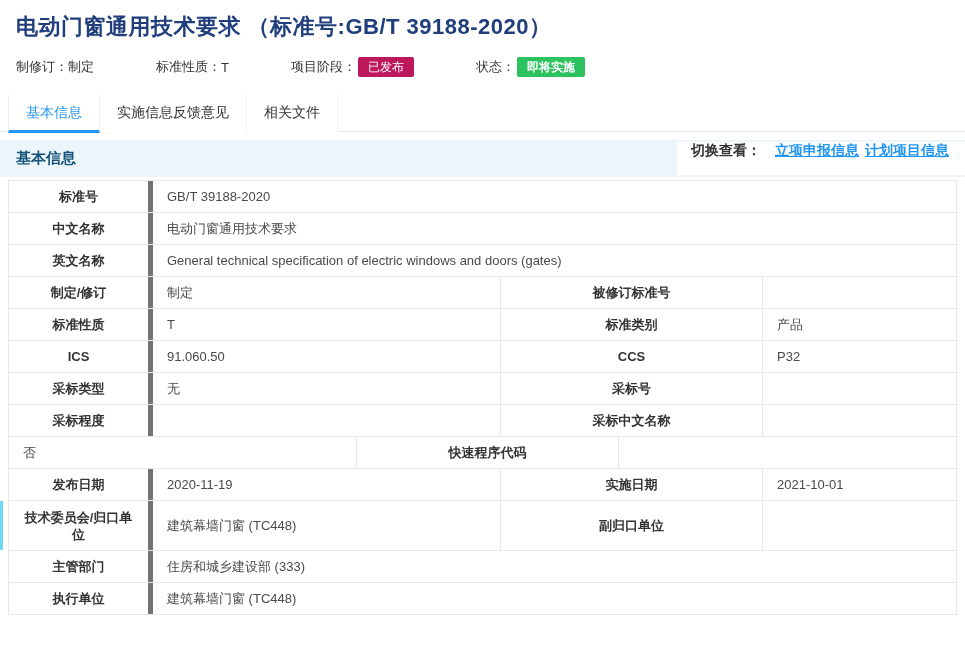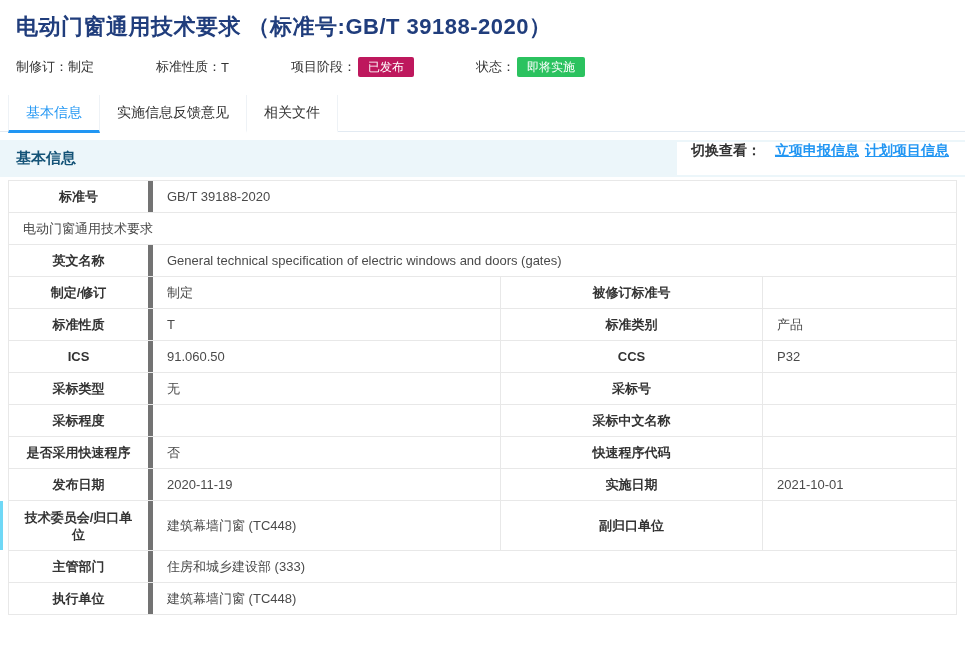--- a/index.html
+++ b/index.html
@@ -9,21 +9,21 @@
   .page { width:965px; height:649px; position:relative; background:#fff;border-radius:20px; }
 
   
   .hdr { padding:12px 16px 0 16px; }
   .title { font-size:22px; font-weight:bold; color:#203d7c; letter-spacing:0.5px; }
   .meta { margin-top:15px; display:flex; align-items:center; font-size:13px; color:#333;gap:36px; }
   .meta-item { margin-right:26px; display:flex; align-items:center; }
   .badge { display:inline-block; color:#fff; font-size:12px; line-height:20px;
     padding:0 10px; border-radius:2px; margin-left:2px; }
   .badge-blue { background:#be185d; }
-  .badge-green { background:#2bc25f; font-weight:normal;text-align:center; }
+  .badge-green { background:#2bc25f; font-weight:bold;text-align:center; }
 
   
   .tabs { margin-top:16px; display:flex; align-items:flex-end; height:39px;
     border-bottom:1px solid #e2eaf2; padding-left:8px; }
   .tab { height:38px; line-height:35px; padding:0 17px; font-size:14px; color:#333;
     cursor:pointer; border-bottom:3px solid transparent; margin-bottom:-2px;
     border-right:1px solid #eef2f6; background:#fff; }
   .tab:first-child { border-left:1px solid #eef2f6; }
   .tab.active { color:#2196f3; border-bottom-color:#2196f3; }
 
@@ -100,20 +100,21 @@
 
   <div class="tbl">
 
     <div class="trow">
       <div class="cell lab c1">标准号</div>
       <div class="cell val vfull">GB/T 39188-2020</div>
     </div>
 
 
     <div class="trow">
+      <div class="cell lab c1">中文名称</div>
       <div class="cell val vfull">电动门窗通用技术要求</div>
     </div>
 
     <div class="trow">
       <div class="cell lab c1">英文名称</div>
       <div class="cell val vfull">General technical specification of electric windows and doors (gates)</div>
     </div>
 
     <div class="trow">
       <div class="cell lab c1">制定/修订</div>
@@ -144,21 +145,20 @@
     </div>
 
     <div class="trow">
       <div class="cell lab c1">采标程度</div>
       <div class="cell val v1"></div>
       <div class="cell lab c2">采标中文名称</div>
       <div class="cell val v2"></div>
     </div>
 
     <div class="trow">
-      <div class="cell lab c1">是否采用快速程序</div>
       <div class="cell val v1">否</div>
       <div class="cell lab c2">快速程序代码</div>
       <div class="cell val v2"></div>
     </div>
 
     <div class="trow">
       <div class="cell lab c1">发布日期</div>
       <div class="cell val v1">2020-11-19</div>
       <div class="cell lab c2">实施日期</div>
       <div class="cell val v2">2021-10-01</div>

